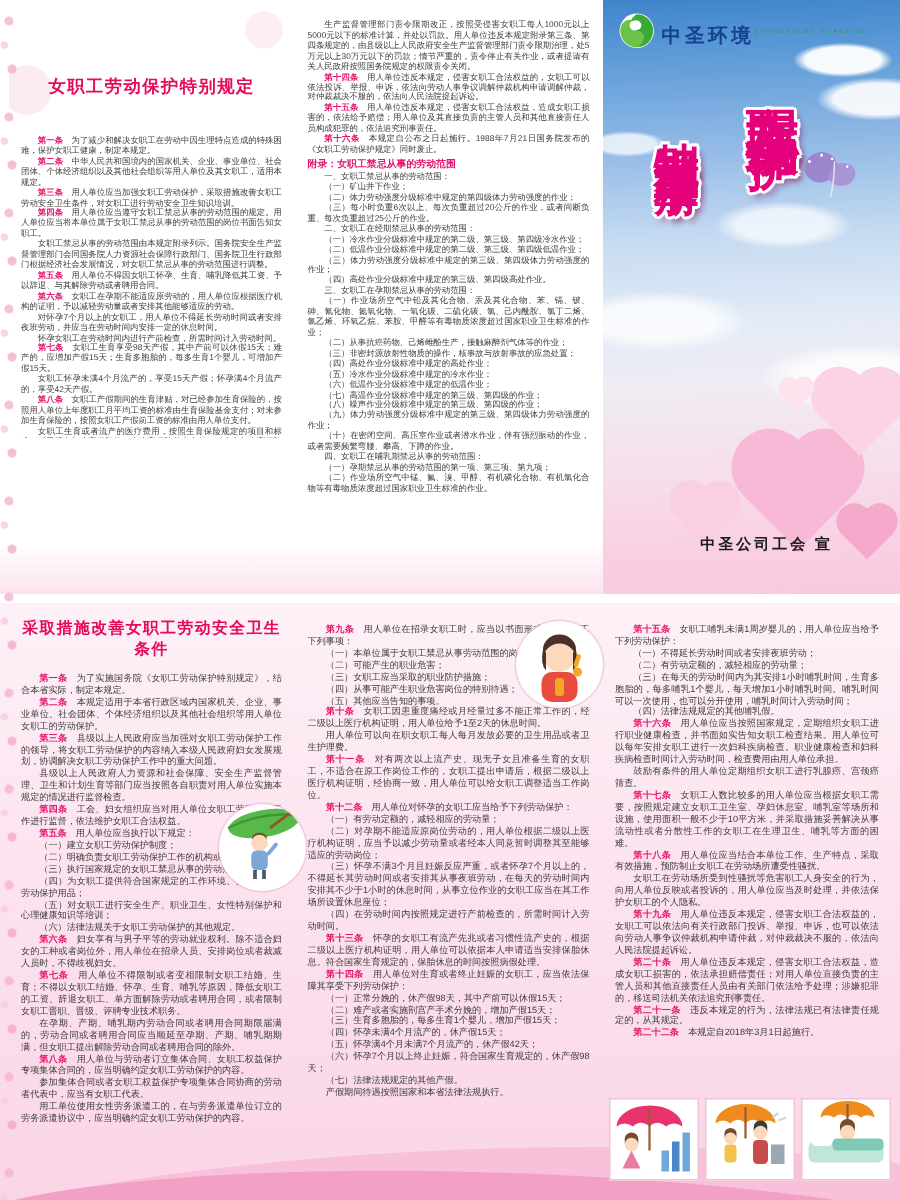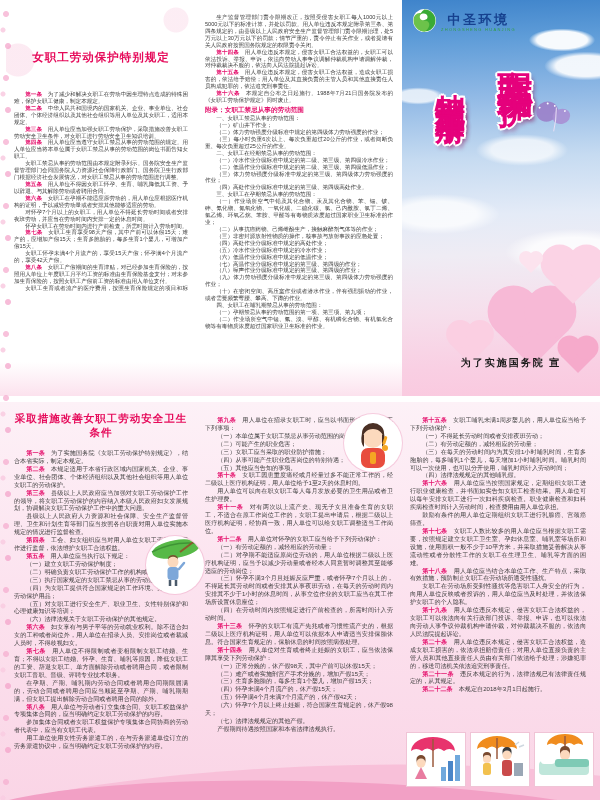--- a/index.html
+++ b/index.html
@@ -36,21 +36,21 @@
   .cover{position:absolute;left:402px;top:0;width:198px;height:396px;overflow:hidden;
     background:linear-gradient(178deg,#3f84cb 0%,#5e9cd8 10%,#8fb8e5 24%,#c6dbf1 40%,#e4ebf7 54%,#efecf4 64%,#f6dfec 78%,#f9cfe3 92%,#fac9df 100%);}
   .clouds{position:absolute;inset:0;pointer-events:none;background:
     radial-gradient(ellipse 46px 16px at 160px 40px, rgba(255,255,255,.95) 0 55%, transparent 72%),
     radial-gradient(ellipse 58px 20px at 184px 66px, rgba(255,255,255,.9) 0 52%, transparent 72%),
     radial-gradient(ellipse 36px 12px at 16px 96px, rgba(255,255,255,.75) 0 52%, transparent 72%),
     radial-gradient(ellipse 64px 22px at 120px 150px, rgba(255,255,255,.7) 0 48%, transparent 72%),
     radial-gradient(ellipse 86px 28px at 36px 214px, rgba(255,255,255,.75) 0 45%, transparent 72%),
     radial-gradient(ellipse 96px 32px at 172px 252px, rgba(255,255,255,.8) 0 45%, transparent 72%);}
   .logo{position:absolute;top:8px;left:10px;display:flex;align-items:center;gap:4px;z-index:4;}
-  .logo-texts{display:flex;flex-direction:column;text-align:center;}
+  .logo-texts{display:flex;}
   .logo-text{color:#16418f;font-weight:bold;font-size:13px;letter-spacing:2.5px;line-height:1;}
   .logo-caption{font-size:4px;color:#2f9e44;letter-spacing:1.3px;margin-top:1.5px;}
   .vtitle{writing-mode:vertical-rl;text-orientation:upright;position:absolute;z-index:3;
     font-family:"Liberation Serif",serif;font-weight:bold;color:#e5017c;
     text-shadow:2px 0 0 #fff,-2px 0 0 #fff,0 2px 0 #fff,0 -2px 0 #fff,
       1.5px 1.5px 0 #fff,-1.5px -1.5px 0 #fff,1.5px -1.5px 0 #fff,-1.5px 1.5px 0 #fff,
       3px 4px 4px rgba(140,20,90,.45);}
   .vtitle-1{left:88px;top:44px;font-size:35px;letter-spacing:3px;}
   .vtitle-2{left:27px;top:70px;font-size:30px;letter-spacing:3px;}
   .publisher{position:absolute;left:30px;right:10px;top:356px;text-align:center;z-index:4;
@@ -181,21 +181,21 @@
           </g>
         </svg>
       </span>
 
       <span class="heart hb1"></span>
       <span class="heart hb2"></span>
       <span class="heart hb3"></span>
       <span class="heart hb4"></span>
       <span class="heart hb5"></span>
 
-      <div class="publisher">为了实施国务院 宣</div>
+      <div class="publisher">中圣公司工会 宣</div>
     </section>
     <div class="pinkwash"></div>
   </div>
 
   <div class="band-bottom">
     <section class="panel panel-d">
       <h1 class="panel-title small">采取措施改善女职工劳动安全卫生条件</h1>
       <div class="body">
           <p class="para"><b class="article-label">第一条　</b>为了实施国务院《女职工劳动保护特别规定》，结合本省实际，制定本规定。</p>
           <p class="para"><b class="article-label">第二条　</b>本规定适用于本省行政区域内国家机关、企业、事业单位、社会团体、个体经济组织以及其他社会组织等用人单位女职工的劳动保护。</p>

